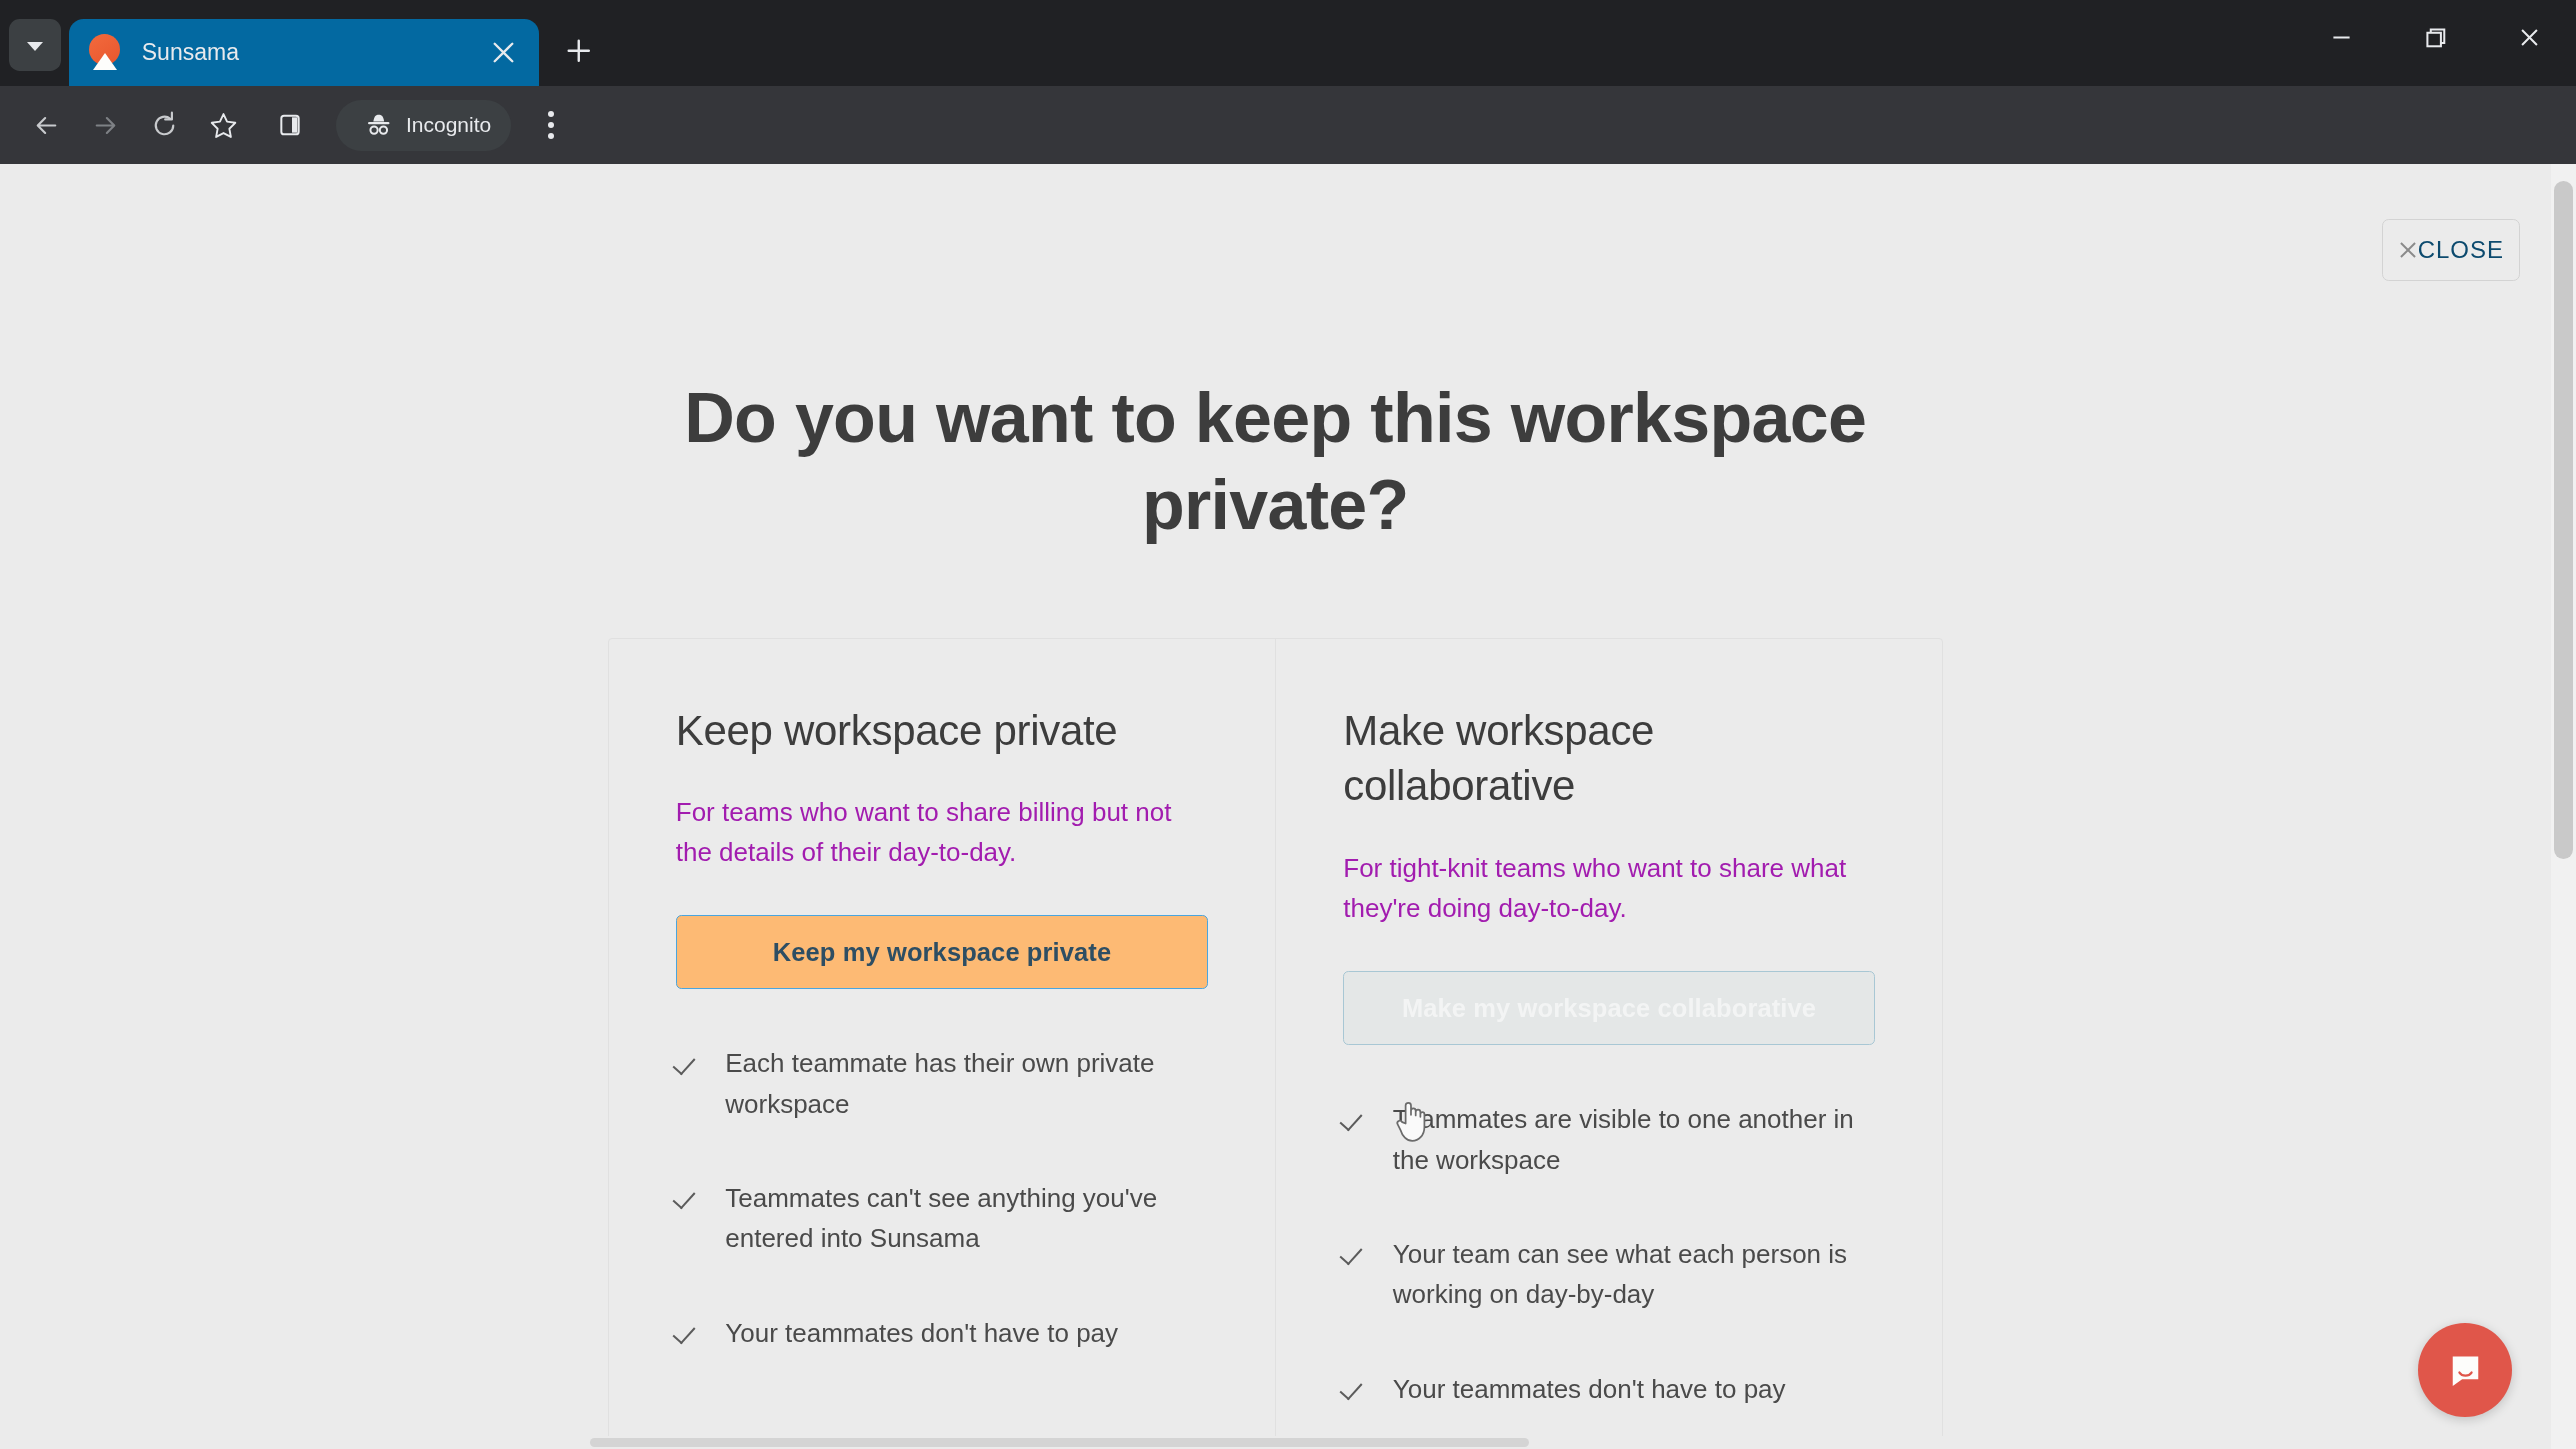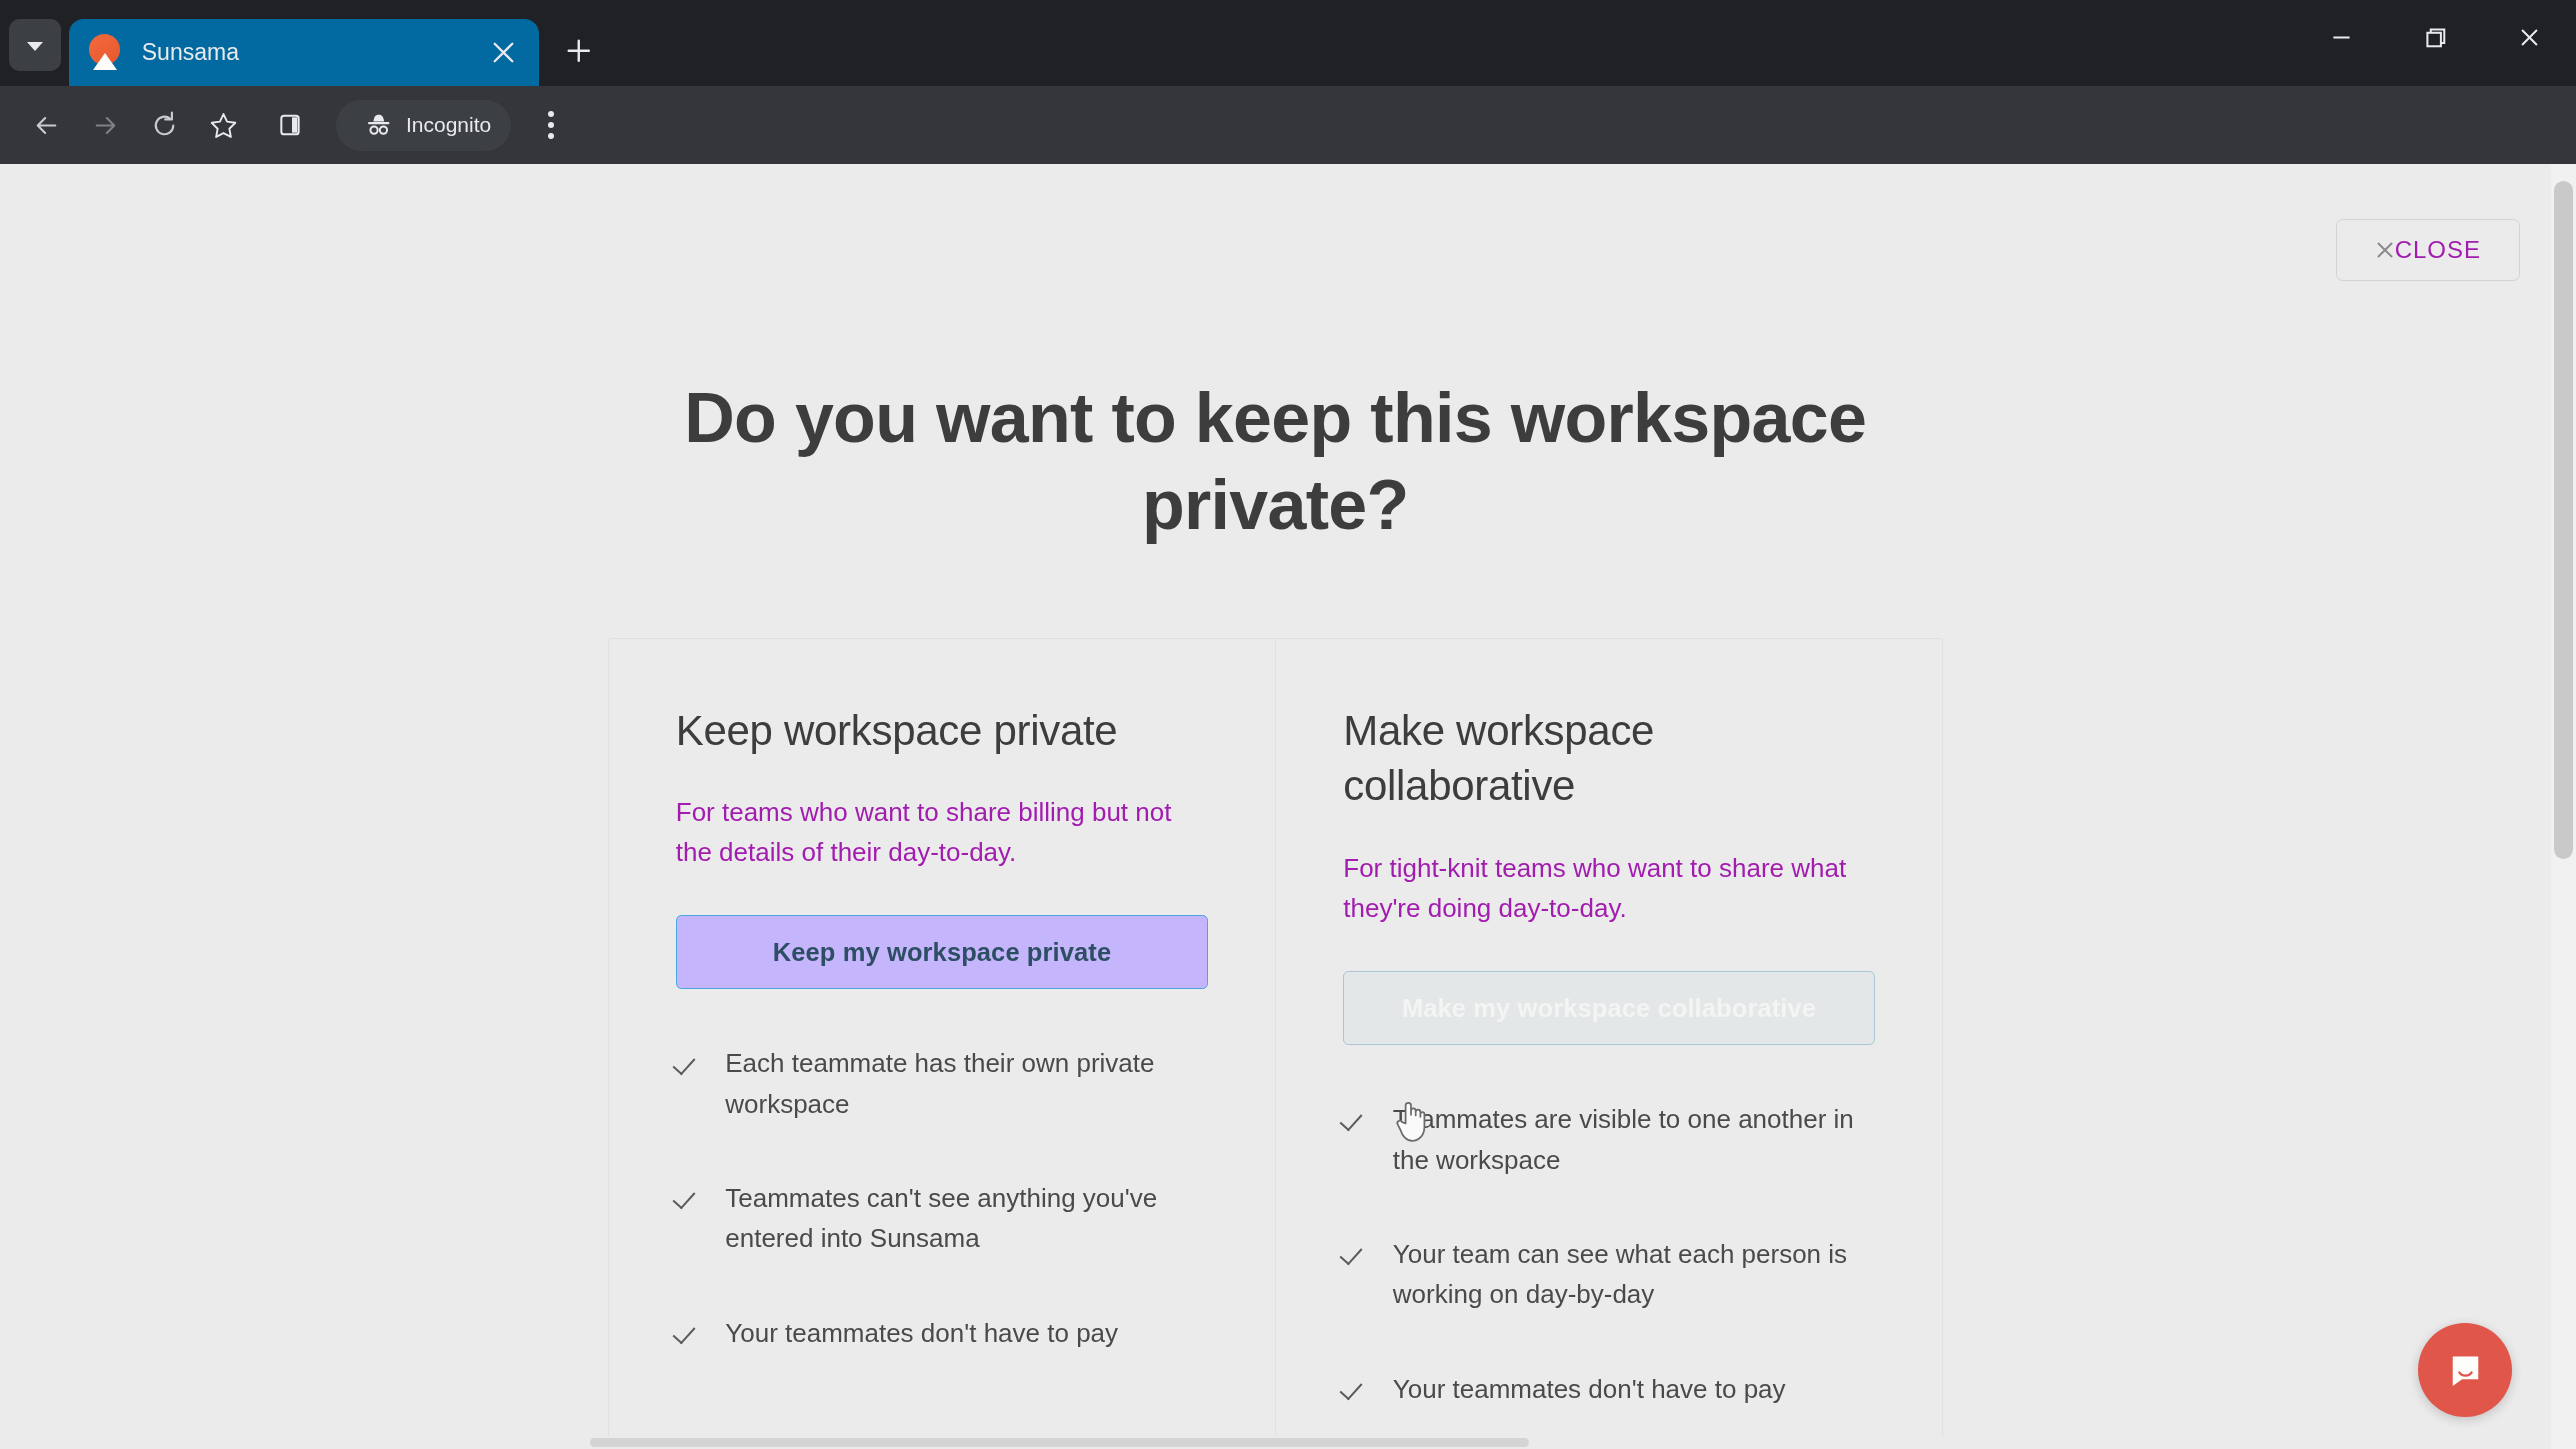--- a/index.html
+++ b/index.html
@@ -184,23 +184,23 @@
   }
   .close-row {
     position: absolute;
     top: 55px; right: 56px;
   }
   .close-btn {
     border: 1.3px solid #d3d3d3;
     background: transparent;
     border-radius: 6.7px;
     height: 62px;
-    padding: 0 38px;
+    padding: 0 15px;
     display: flex; align-items: center; gap: 0;
-    color: #a21caf;
+    color: #0c4a6e;
     font-size: 24px;
     letter-spacing: 1px;
     font-family: "Liberation Sans", sans-serif;
     cursor: pointer;
   }
   .x-glyph {
     width: 20px; height: 20px; position: relative; display:inline-block;
   }
   .x-glyph::before, .x-glyph::after {
     content:""; position:absolute; left:0; top:9.4px;
@@ -252,21 +252,21 @@
     margin-top: 43px;
     height: 74px;
     border-radius: 5.4px;
     font-size: 25.5px;
     font-weight: 700;
     font-family: "Liberation Sans", sans-serif;
     cursor: pointer;
     letter-spacing: 0.1px;
   }
   .cta.primary {
-    background: #c4b5fd;
+    background: #fdba74;
     border: 1.3px solid #4aa5de;
     color: #2e4e63;
   }
   .cta.ghost {
     background: #e4e7e7;
     border: 1.3px solid #a8c7d4;
     color: rgba(255,255,255,0.55);
   }
   ul.features {
     list-style: none;

